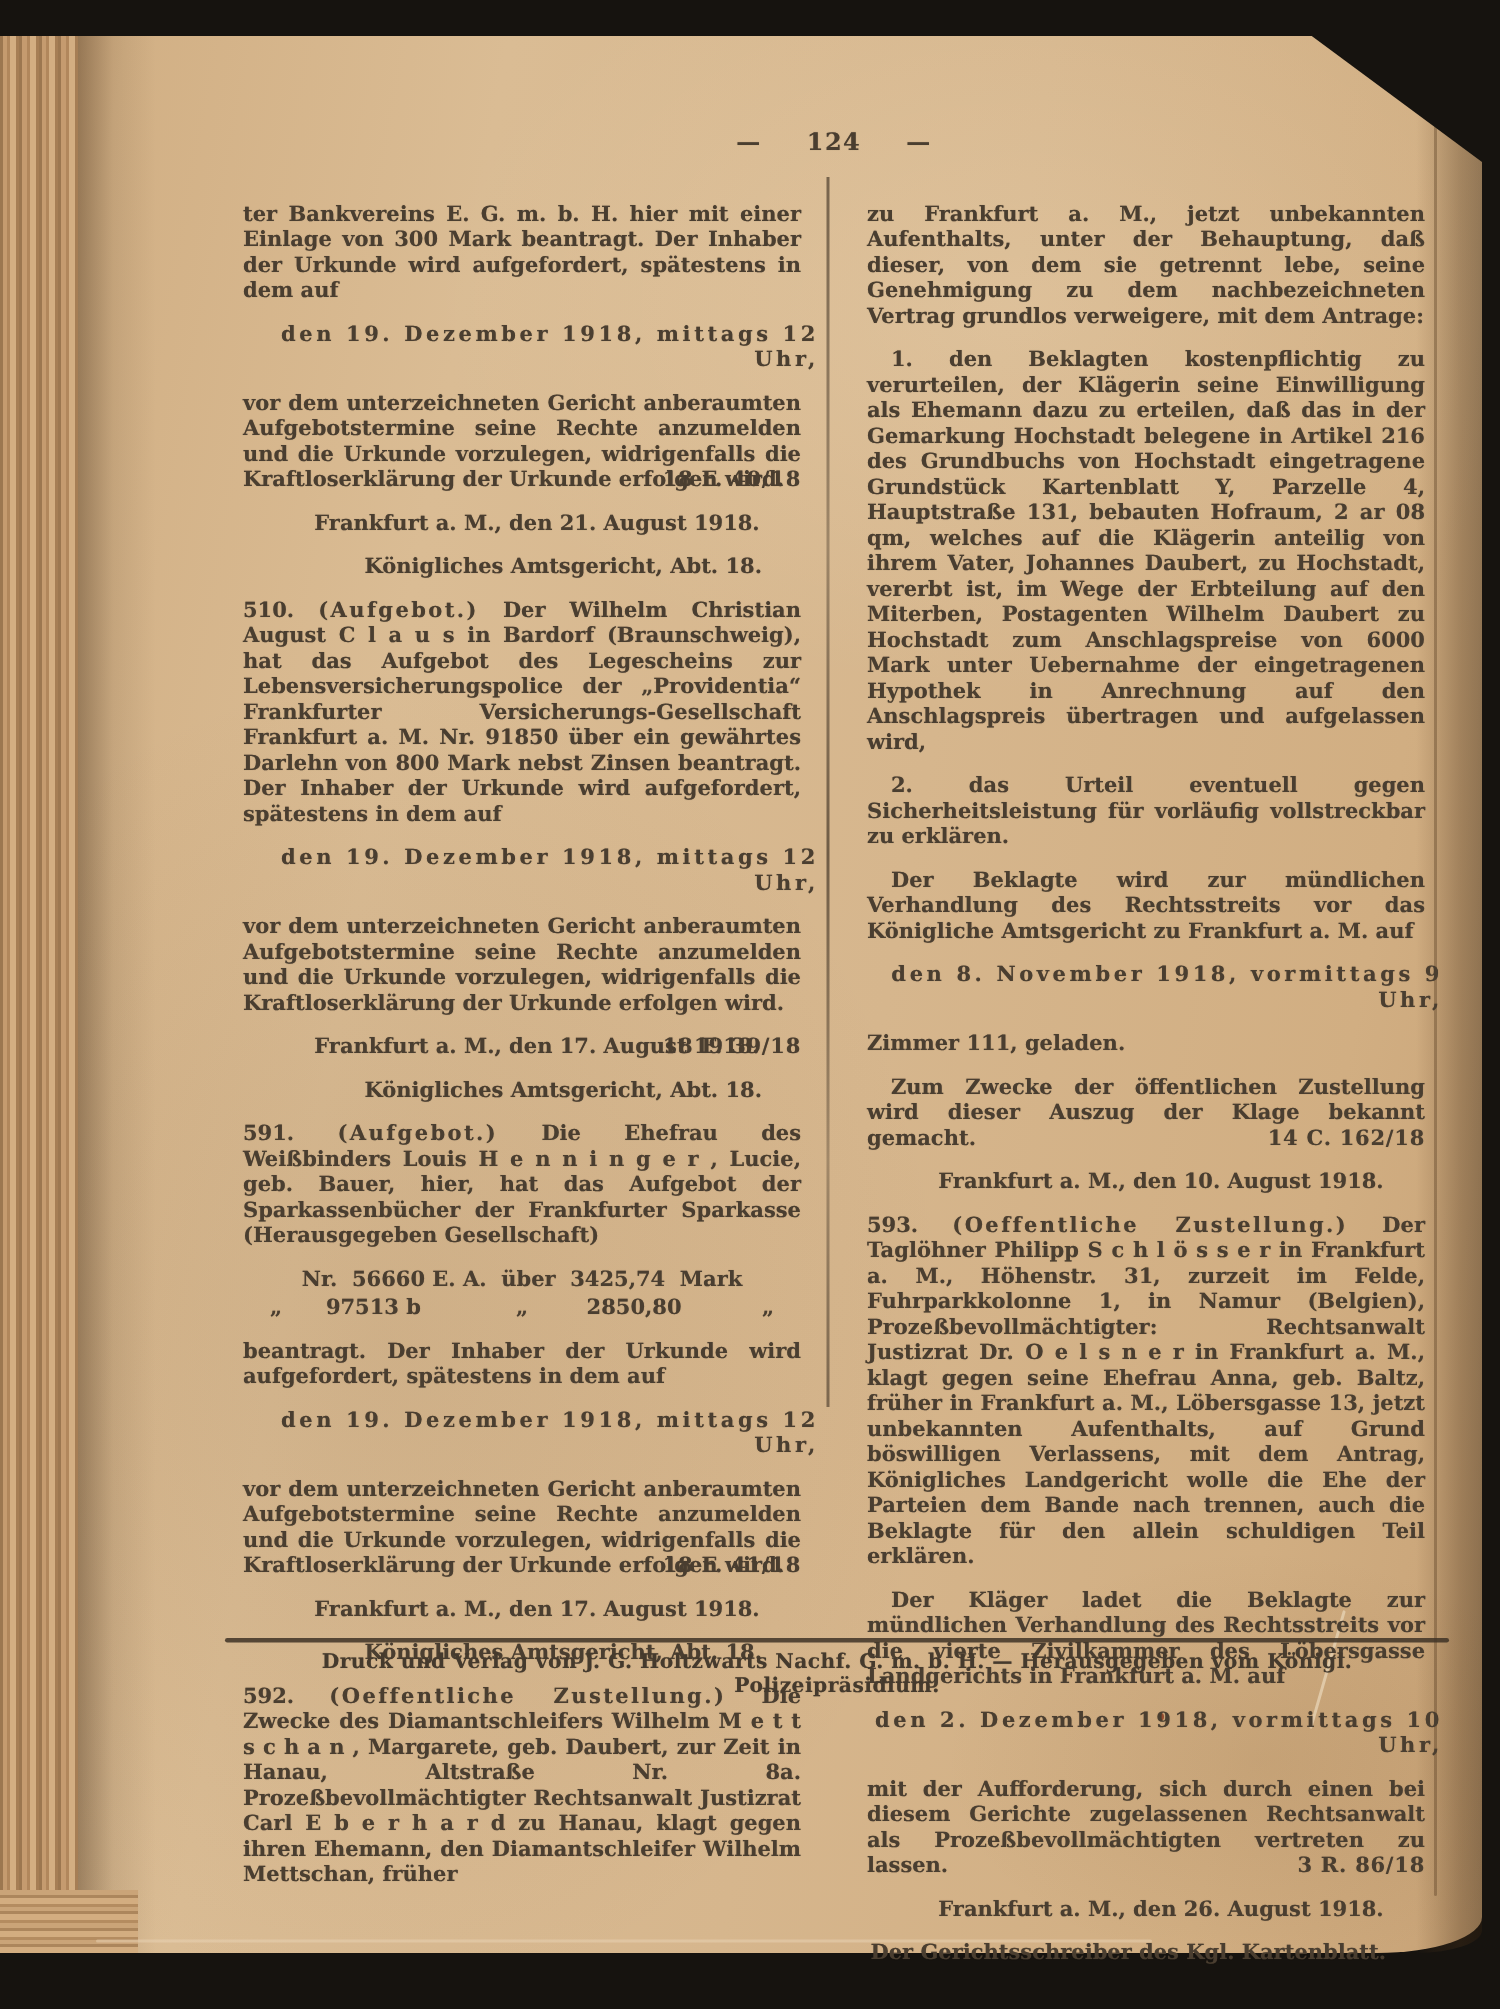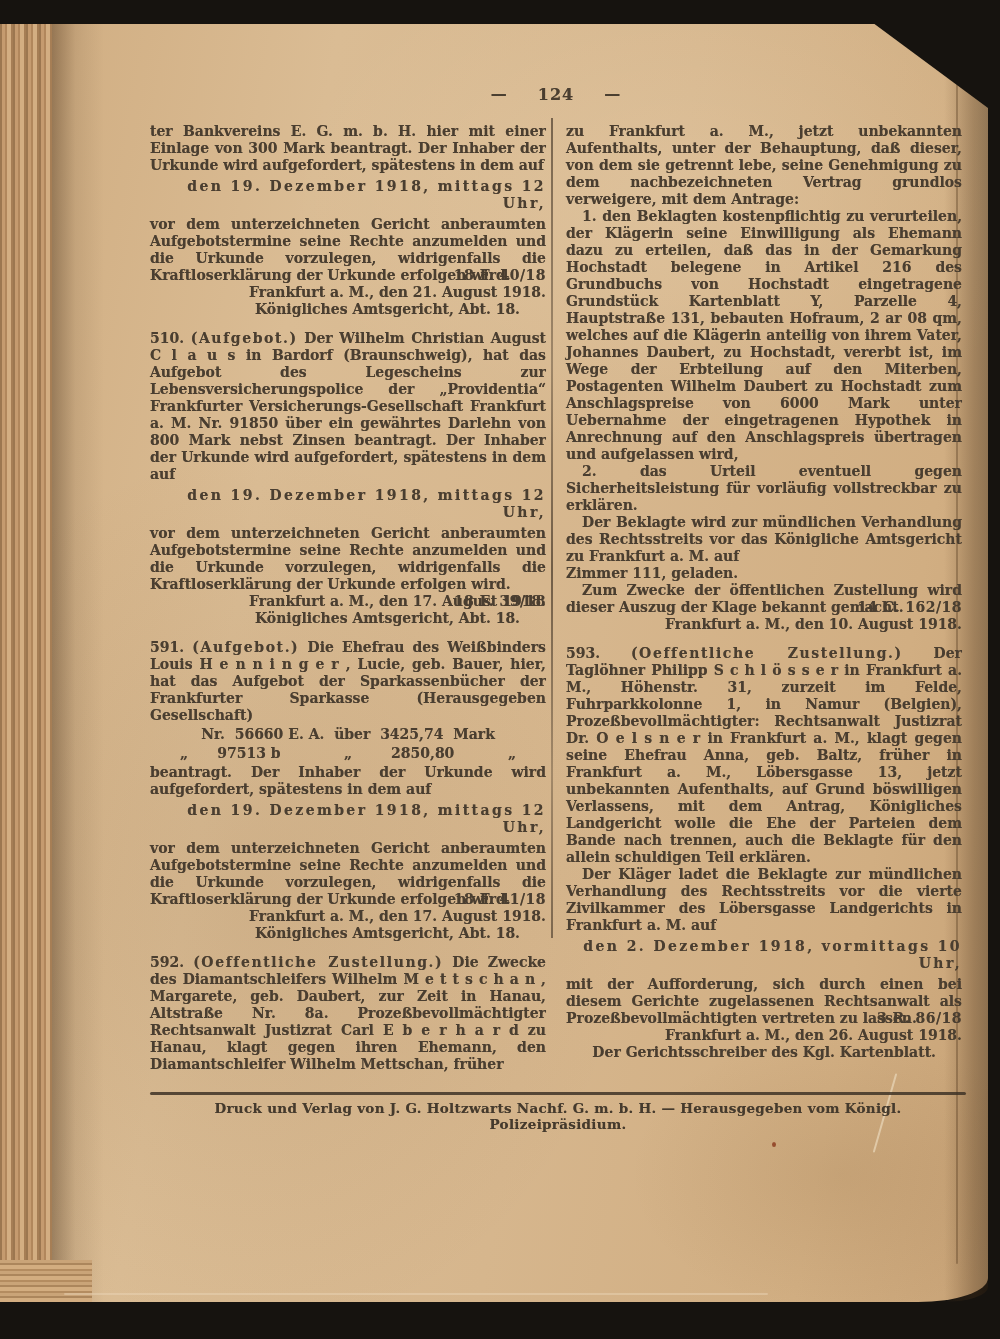--- a/index.html
+++ b/index.html
@@ -73,29 +73,29 @@
   }
   .cols{display:flex;gap:20px;}
   .col{width:396px;}
   .divider{
     position:absolute;left:551px;top:118px;width:2px;height:820px;
     background:linear-gradient(180deg,
       rgba(86,70,52,0.75) 0%, rgba(86,70,52,0.45) 30%, rgba(86,70,52,0.8) 55%,
       rgba(86,70,52,0.4) 80%, rgba(86,70,52,0.7) 100%);
   }
   .sec{margin-bottom:12px;}
-  p{margin:0;text-align:justify;}
+  p{margin:12px;text-align:justify;}
   p.rel{position:relative;}
   p.ind{text-indent:16px;}
   .sec-title{letter-spacing:1.6px;}
   .date{
     text-align:right;letter-spacing:2.4px;margin:4px 0 4px 6px;text-indent:0;
   }
   .nums{text-align:center;white-space:pre;margin:2px 0;}
-  .place{text-indent:20px;text-align:right;}
+  .place{text-indent:20px;text-align:center;}
   .sig{text-align:right;padding-right:26px;}
   .docket{position:absolute;right:0;bottom:0;letter-spacing:0.5px;}
   
   .footer{
     position:absolute;left:150px;top:1092px;width:816px;
     color:#453a2d;font-weight:bold;
   }
   .footer-rule{height:2.5px;background:rgba(62,50,38,0.85);border-radius:2px;}
   .footer-text{
     margin-top:5px;text-align:center;font-size:13.5px;letter-spacing:0.3px;
@@ -185,20 +185,21 @@
 
     </div>
 
     <div class="col">
 
       <div class="sec">
         <p class="body">zu Frankfurt a. M., jetzt unbekannten Aufenthalts, unter der Behauptung, daß dieser, von dem sie getrennt lebe, seine Genehmigung zu dem nachbezeichneten Vertrag grundlos verweigere, mit dem Antrage:</p>
         <p class="body ind">1. den Beklagten kostenpflichtig zu verurteilen, der Klägerin seine Einwilligung als Ehemann dazu zu erteilen, daß das in der Gemarkung Hochstadt belegene in Artikel 216 des Grundbuchs von Hochstadt eingetragene Grundstück Kartenblatt Y, Parzelle 4, Hauptstraße 131, bebauten Hofraum, 2 ar 08 qm, welches auf die Klägerin anteilig von ihrem Vater, Johannes Daubert, zu Hochstadt, vererbt ist, im Wege der Erbteilung auf den Miterben, Postagenten Wilhelm Daubert zu Hochstadt zum Anschlagspreise von 6000 Mark unter Uebernahme der eingetragenen Hypothek in Anrechnung auf den Anschlagspreis übertragen und aufgelassen wird,</p>
         <p class="body ind">2. das Urteil eventuell gegen Sicherheitsleistung für vorläufig vollstreckbar zu erklären.</p>
         <p class="body ind">Der Beklagte wird zur mündlichen Verhandlung des Rechtsstreits vor das Königliche Amtsgericht zu Frankfurt a. M. auf</p>
+        <p class="date">den 8. November 1918, vormittags 9 Uhr,</p>
         <p class="body">Zimmer 111, geladen.</p>
         <p class="body ind rel">
           <span>Zum Zwecke der öffentlichen Zustellung wird dieser Auszug der Klage bekannt gemacht.</span>
           <span class="docket">14 C. 162/18</span>
         </p>
         <p class="place">Frankfurt a. M., den 10. August 1918.</p>
       </div>
 
       <div class="sec">
         <p class="body">

